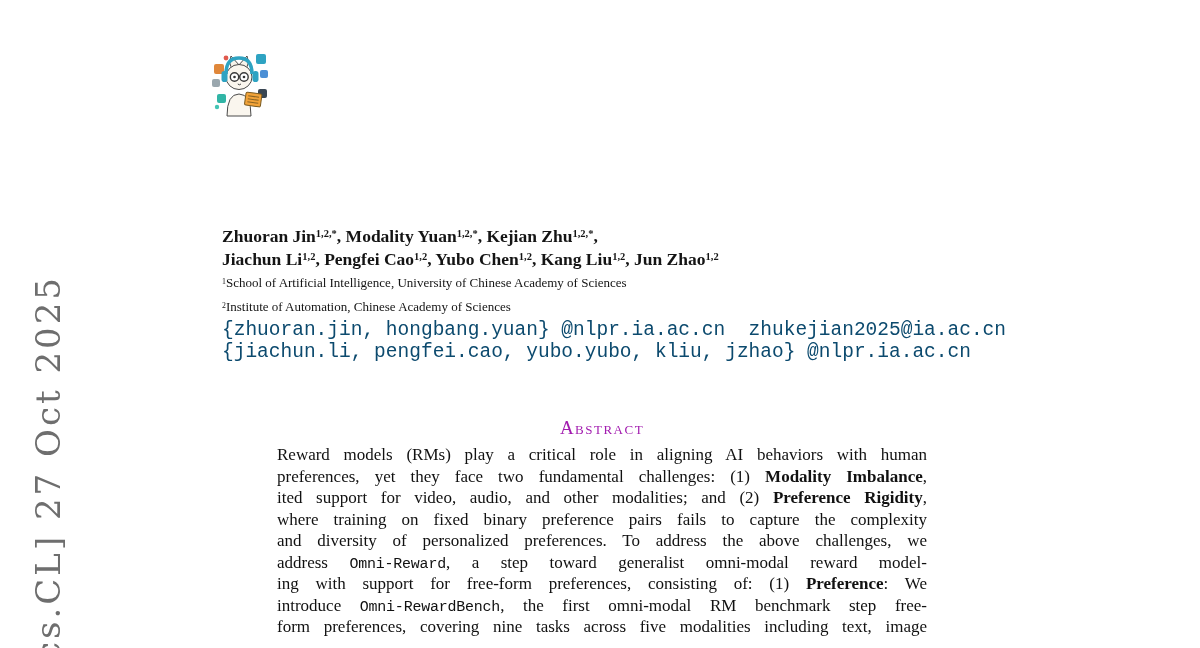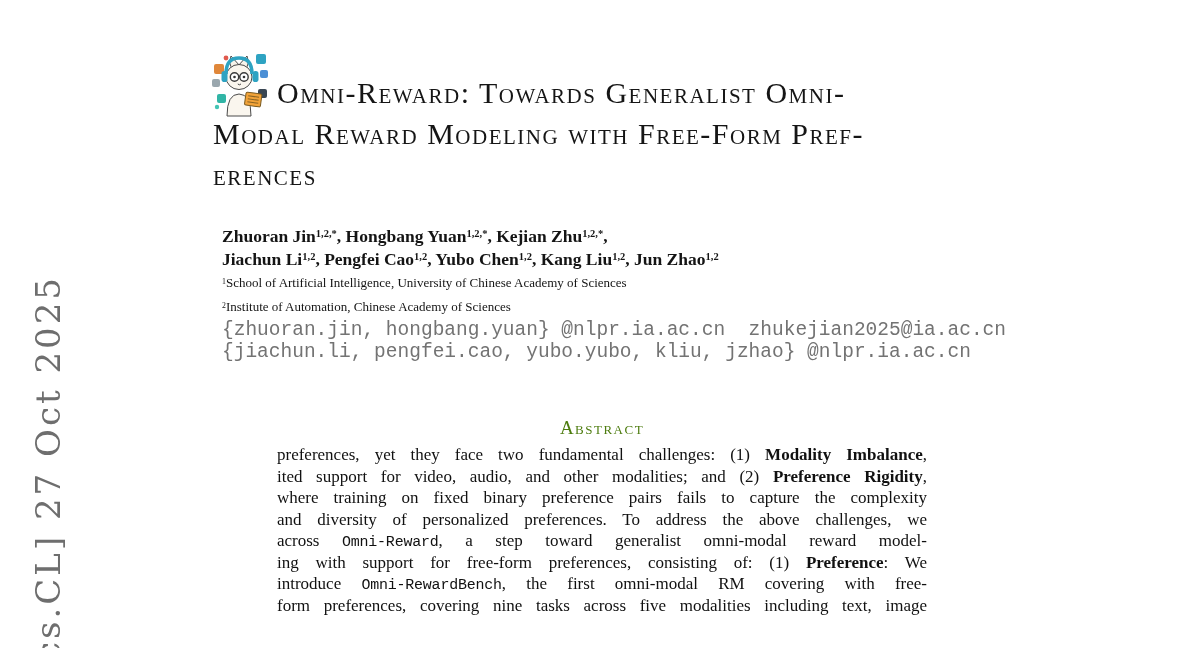--- a/index.html
+++ b/index.html
@@ -51,34 +51,34 @@
   .title-line.first { padding-left: 64px; }
 
   
   .authors { position: absolute; left: 222px; top: 225px; width: 830px; }
   .author-line { height: 23px; line-height: 23px; font-weight: bold; font-size: 17.5px; white-space: nowrap; }
   .affil-line  { height: 24px; line-height: 24px; font-size: 13px; white-space: nowrap; }
   .email-line  {
     height: 22px; line-height: 22px;
     font-family: "Liberation Mono", monospace;
     font-size: 19.5px;
-    color: #737373;
+    color: #0c4a6e;
     white-space: pre;
   }
   sup.s { font-size: 0.6em; line-height: 0; position: relative; top: -0.45em; vertical-align: baseline; letter-spacing: 0; margin-top: 48px; }
 
   
   .abs-head {
     position: absolute;
     left: 277px; top: 417px; width: 650px;
     text-align: center;
     font-size: 19px;
     font-variant: small-caps;
     letter-spacing: 1.5px;
-    color: #4d7c0f;
+    color: #a21caf;
   }
   .abstract { position: absolute; left: 277px; top: 444px; width: 650px; font-size: 17px; color: #111111; }
   .abs-line { height: 21.5px; line-height: 21.5px; text-align: justify; text-align-last: justify; }
   .b { font-weight: bold; }
   .mono { font-family: "Liberation Mono", monospace; font-size: 0.88em; letter-spacing: -0.2px; }
 </style>
 </head>
 <body>
 
 <div class="page">
@@ -108,41 +108,37 @@
     <circle cx="33" cy="28" r="1.3" fill="#333333"></circle>
     <path d="M26.8 35 q1.6 1.6 3.2 0" fill="none" stroke="#4a4a4a" stroke-width="1"></path>
     <g transform="rotate(8 42 52)">
       <rect x="34" y="44" width="16" height="13" rx="1.5" fill="#f2a339" stroke="#7a5a20" stroke-width="1"></rect>
       <line x1="36.5" y1="47.5" x2="47.5" y2="47.5" stroke="#8a6423" stroke-width="1"></line>
       <line x1="36.5" y1="50.5" x2="47.5" y2="50.5" stroke="#8a6423" stroke-width="1"></line>
       <line x1="36.5" y1="53.5" x2="47.5" y2="53.5" stroke="#8a6423" stroke-width="1"></line>
     </g>
   </svg>
 
-  <div class="title">
-    <div class="title-line first">Omni-Reward:  Towards Generalist Omni-</div>
-    <div class="title-line">Modal Reward Modeling with Free-Form Pref-</div>
-    <div class="title-line">erences</div>
-  </div>
 
   <div class="authors">
-    <div class="author-line"><span>Zhuoran Jin</span><sup class="s">1,2,*</sup><span>, Hongbang Yuan</span><sup class="s">1,2,*</sup><span>, Kejian Zhu</span><sup class="s">1,2,*</sup><span>,</span></div>
+    <div class="author-line"><span>Zhuoran Jin</span><sup class="s">1,2,*</sup><span>, Modality Yuan</span><sup class="s">1,2,*</sup><span>, Kejian Zhu</span><sup class="s">1,2,*</sup><span>,</span></div>
     <div class="author-line"><span>Jiachun Li</span><sup class="s">1,2</sup><span>, Pengfei Cao</span><sup class="s">1,2</sup><span>, Yubo Chen</span><sup class="s">1,2</sup><span>, Kang Liu</span><sup class="s">1,2</sup><span>, Jun Zhao</span><sup class="s">1,2</sup></div>
     <div class="affil-line"><sup class="s">1</sup><span>School of Artificial Intelligence, University of Chinese Academy of Sciences</span></div>
     <div class="affil-line"><sup class="s">2</sup><span>Institute of Automation, Chinese Academy of Sciences</span></div>
     <div class="email-line">{zhuoran.jin, hongbang.yuan} @nlpr.ia.ac.cn  zhukejian2025@ia.ac.cn</div>
     <div class="email-line">{jiachun.li, pengfei.cao, yubo.yubo, kliu, jzhao} @nlpr.ia.ac.cn</div>
   </div>
 
   <div class="abs-head">Abstract</div>
 
   <div class="abstract">
+    <div class="abs-line"><span>Reward models (RMs) play a critical role in aligning AI behaviors with human</span></div>
     <div class="abs-line"><span>preferences, yet they face two fundamental challenges: (1) </span><span class="b">Modality Imbalance</span><span>,</span></div>
     <div class="abs-line"><span>ited support for video, audio, and other modalities; and (2) </span><span class="b">Preference Rigidity</span><span>,</span></div>
     <div class="abs-line"><span>where training on fixed binary preference pairs fails to capture the complexity</span></div>
     <div class="abs-line"><span>and diversity of personalized preferences.  To address the above challenges, we</span></div>
-    <div class="abs-line"><span>across </span><span class="mono">Omni-Reward</span><span>, a step toward generalist omni-modal reward model-</span></div>
+    <div class="abs-line"><span>address </span><span class="mono">Omni-Reward</span><span>, a step toward generalist omni-modal reward model-</span></div>
     <div class="abs-line"><span>ing with support for free-form preferences, consisting of: (1) </span><span class="b">Preference</span><span>:  We</span></div>
-    <div class="abs-line"><span>introduce </span><span class="mono">Omni-RewardBench</span><span>, the first omni-modal RM covering with free-</span></div>
+    <div class="abs-line"><span>introduce </span><span class="mono">Omni-RewardBench</span><span>, the first omni-modal RM benchmark step free-</span></div>
     <div class="abs-line"><span>form preferences, covering nine tasks across five modalities including text, image</span></div>
   </div>
 
 </div>
 
 </body></html>

